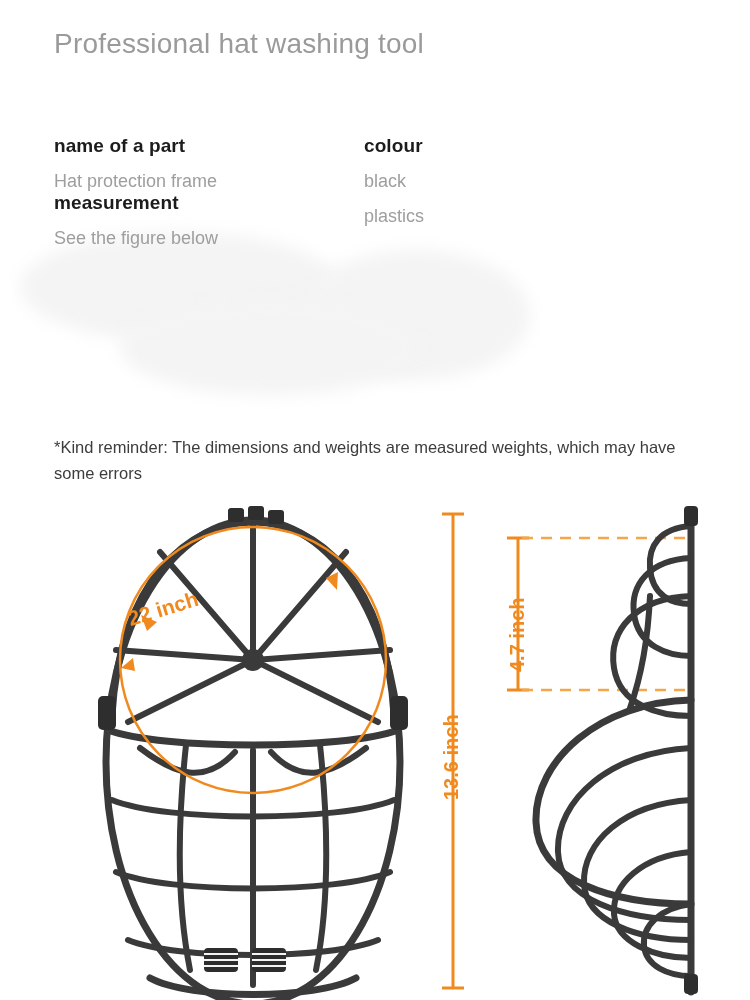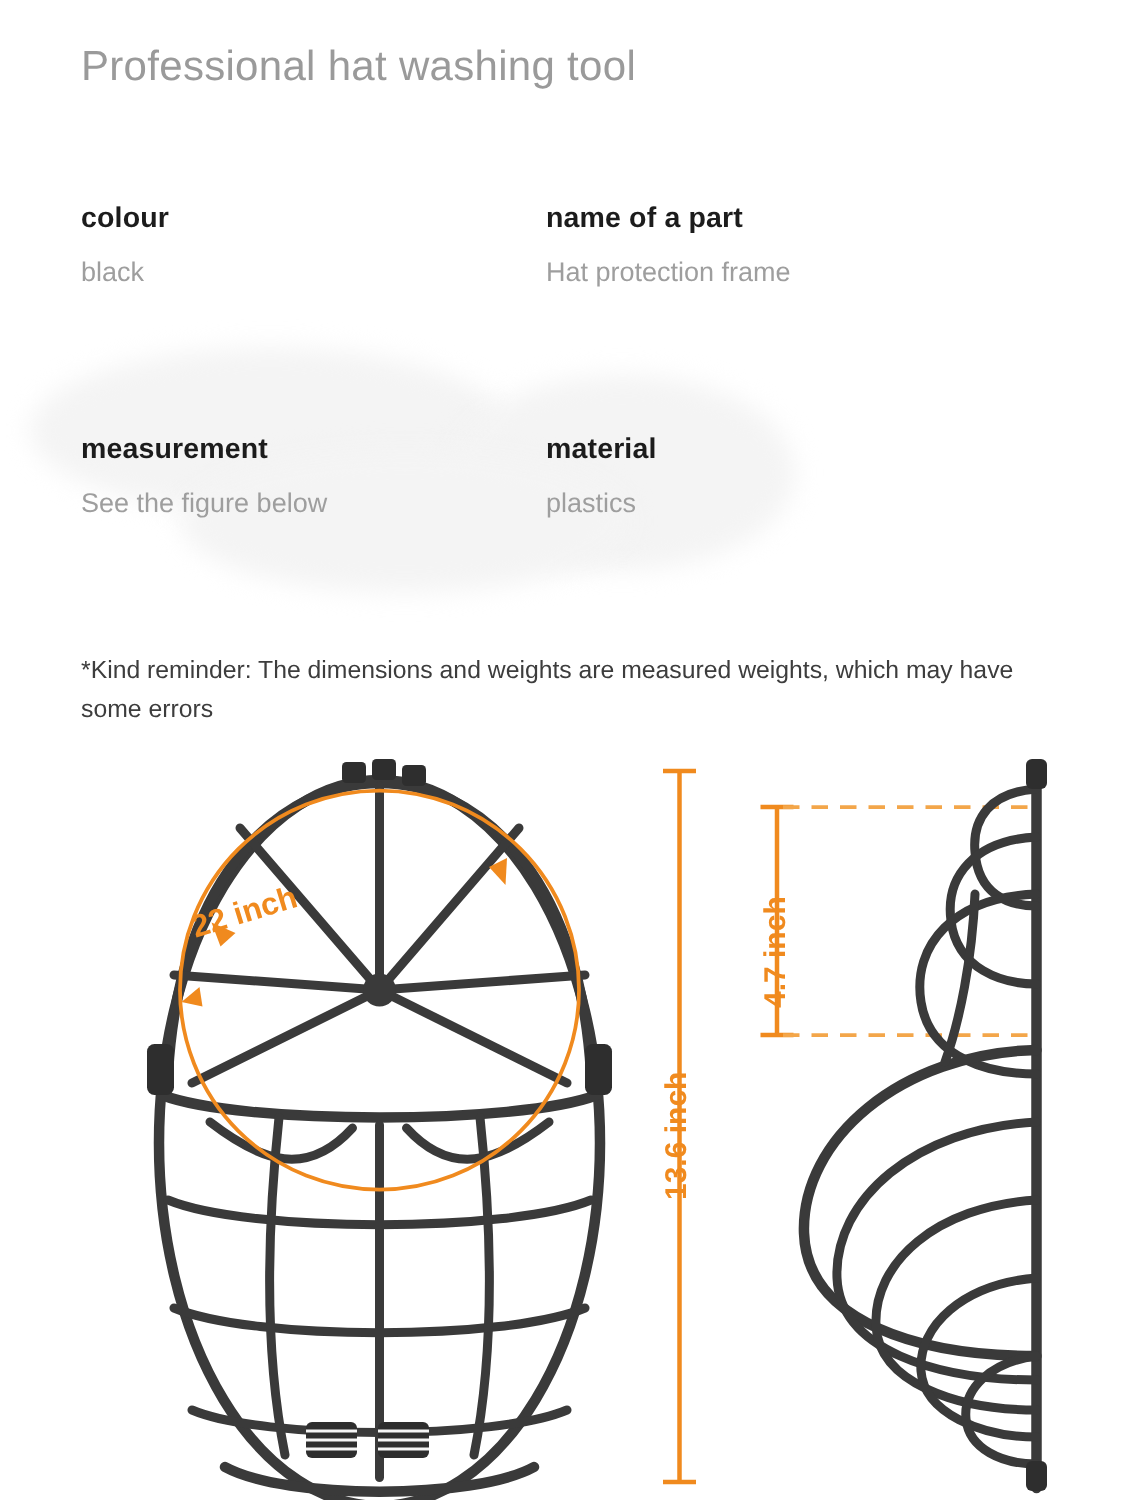--- a/index.html
+++ b/index.html
@@ -36,21 +36,21 @@
     letter-spacing: 0.2px;
   }
 
   .spec-grid {
     position: absolute;
     left: 54px;
     top: 135px;
     width: 620px;
   }
   .spec-row { display: flex; }
-  .spec-row.second { margin-top: 97px; }
+  .spec-row.second { }
   .spec-cell { width: 310px; }
   .spec-key {
     font-size: 19px;
     font-weight: bold;
     color: #1c1c1c;
     letter-spacing: 0.1px;
   }
   .spec-val {
     margin-top: 14px;
     font-size: 18px;
@@ -111,35 +111,34 @@
 <div class="blob b2"></div>
 <div class="blob b3"></div>
 
 <div class="page">
 
   <div class="title">Professional hat washing tool</div>
 
   <div class="spec-grid">
     <div class="spec-row first">
       <div class="spec-cell">
+        <div class="spec-key">name of a part</div>
+        <div class="spec-val">Hat protection frame</div>
+      </div>
+      <div class="spec-cell">
         <div class="spec-key">colour</div>
         <div class="spec-val">black</div>
       </div>
-      <div class="spec-cell">
-        <div class="spec-key">name of a part</div>
-        <div class="spec-val">Hat protection frame</div>
-      </div>
     </div>
     <div class="spec-row second">
       <div class="spec-cell">
         <div class="spec-key">measurement</div>
         <div class="spec-val">See the figure below</div>
       </div>
       <div class="spec-cell">
-        <div class="spec-key">material</div>
         <div class="spec-val">plastics</div>
       </div>
     </div>
   </div>
 
   <div class="reminder">*Kind reminder: The dimensions and weights are measured weights, which may have some errors</div>
 
   <div class="figure">
     <svg width="750" height="500" viewBox="0 0 750 500">
       <defs>

